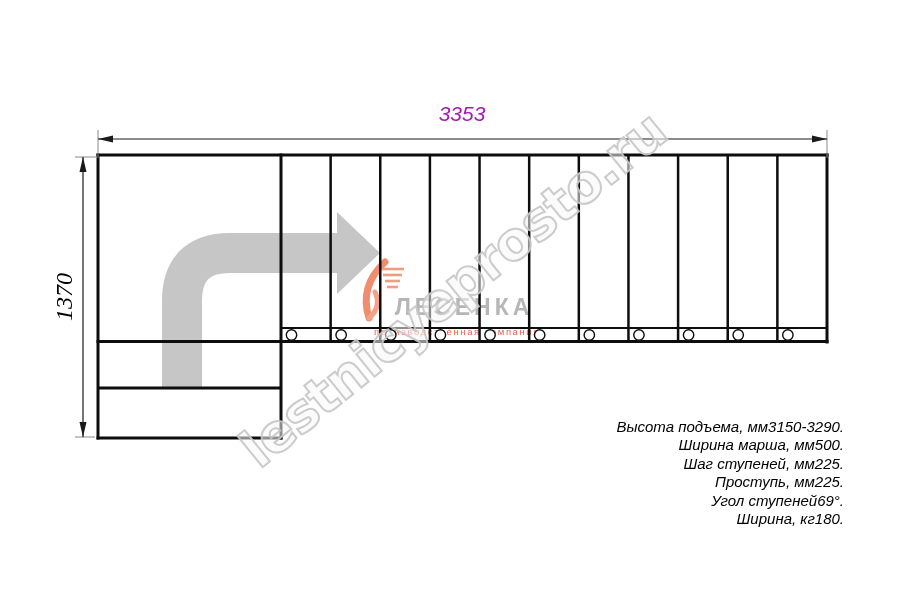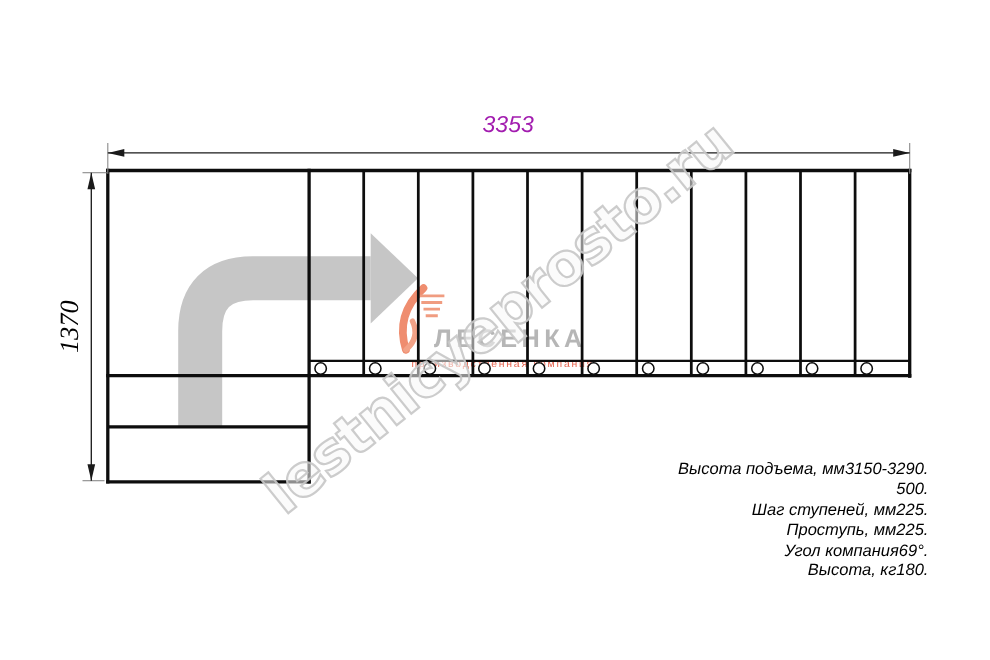--- a/index.html
+++ b/index.html
@@ -143,34 +143,35 @@
   <div class="layer" style="z-index:50">
     <div id="dim-top">3353</div>
     <div id="dim-left">1370</div>
 
     <div id="specs">
       <div class="spec-row">
         <span class="spec-label">Высота подъема, мм</span>
         <span class="spec-value">3150-3290.</span>
       </div>
       <div class="spec-row">
+        <span class="spec-label">Ширина марша, мм</span>
         <span class="spec-value">500.</span>
       </div>
       <div class="spec-row">
         <span class="spec-label">Шаг ступеней, мм</span>
         <span class="spec-value">225.</span>
       </div>
       <div class="spec-row">
         <span class="spec-label">Проступь, мм</span>
         <span class="spec-value">225.</span>
       </div>
       <div class="spec-row">
-        <span class="spec-label">Угол компания</span>
+        <span class="spec-label">Угол ступеней</span>
         <span class="spec-value">69°.</span>
       </div>
       <div class="spec-row">
-        <span class="spec-label">Высота, кг</span>
+        <span class="spec-label">Ширина, кг</span>
         <span class="spec-value">180.</span>
       </div>
     </div>
   </div>
 
 </div>
 
 </body></html>

